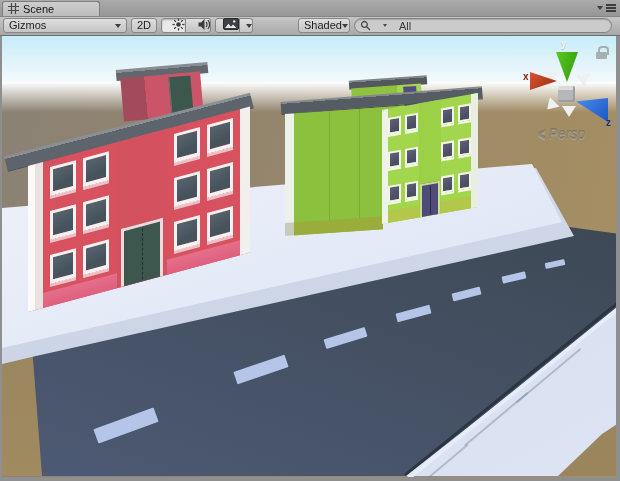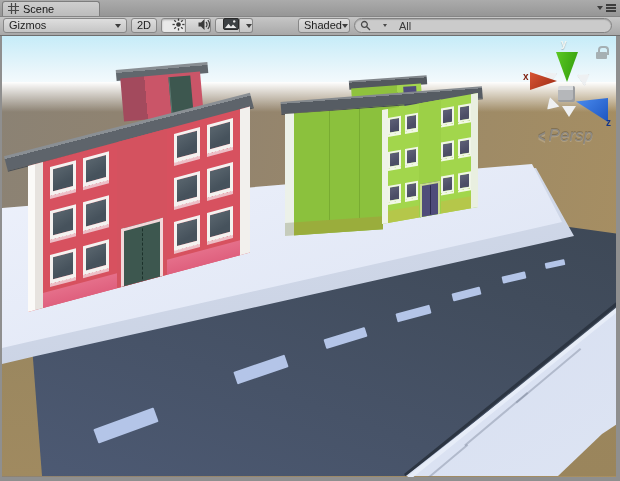--- a/index.html
+++ b/index.html
@@ -97,21 +97,21 @@
   .wc{width:14px;height:11px;background:#eef0f2;clip-path:polygon(50% 0,100% 100%,0 100%);box-shadow:0 0 1px rgba(0,0,0,.2);}
   .cone-y{left:26px;top:8px;width:22px;height:30px;clip-path:polygon(0 0,100% 0,50% 100%);background:linear-gradient(105deg,#5cc824,#2f9a0a);}
   .cone-x{left:0;top:28px;width:27px;height:18px;clip-path:polygon(0 0,0 100%,100% 50%);background:linear-gradient(135deg,#d85535,#9c2a12);}
   .cone-z{left:46px;top:54px;width:32px;height:24px;clip-path:polygon(0 15%,100% 0,100% 100%);background:linear-gradient(135deg,#4b8cf0,#1c55c0);}
   .cube{left:28px;top:42px;width:17px;height:16px;border-radius:2px;background:linear-gradient(#d9dbdd 0 4px,#b5b7ba 4px);box-shadow:inset -2px -2px 0 #9b9da0;}
   .lock{left:594px;top:10px;width:12px;height:14px;opacity:.8;}
   .lock::before{content:"";position:absolute;left:2px;top:0;width:7px;height:7px;border:2px solid #9aa0a2;border-bottom:none;border-radius:4px 4px 0 0;}
   .lock::after{content:"";position:absolute;left:0;top:6px;width:11px;height:7px;background:#9aa0a2;border-radius:1px;}
   .persp{left:536px;top:90px;display:flex;align-items:center;gap:3px;color:#8d8a84;cursor:pointer;text-shadow:0 -1px 0 rgba(40,35,30,.25),0 1px 0 rgba(255,255,255,.18);}
   .persp-arrow{font-size:13px;font-weight:bold;transform:scaleY(1.3);}
-  .persp-label{font-size:17px;font-style:italic;}
+  .persp-label{font-size:14px;font-style:italic;}
 </style>
 </head>
 <body>
 
 <div class="window">
 
   <div class="tabbar">
     <div class="tab">
       <span>
         <svg width="11" height="11">

